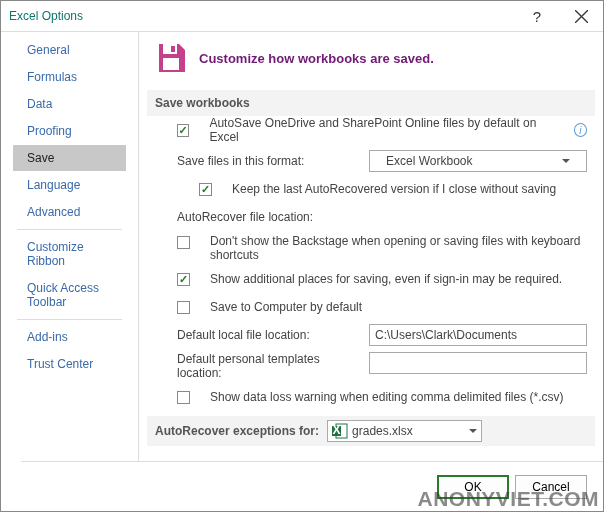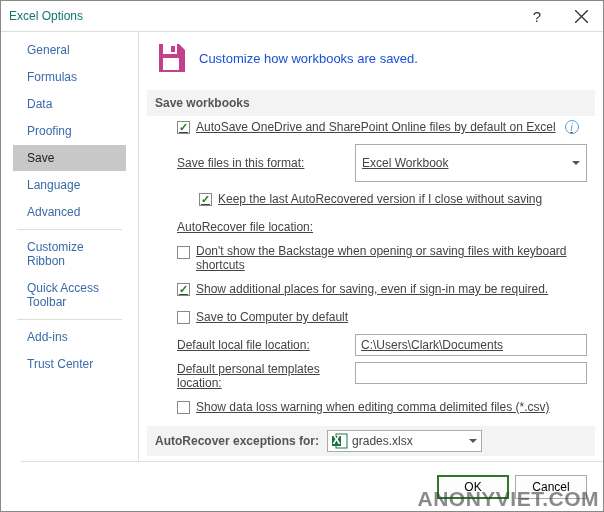--- a/index.html
+++ b/index.html
@@ -10,30 +10,30 @@
 .titlebar-btn { width: 44px; height: 30px; display: flex; align-items: center; justify-content: center; color: #333; cursor: pointer; }
 .titlebar-btn svg { width: 13px; height: 13px; }
 .container { flex: 1; display: flex; border-top: 1px solid #ddd; overflow: hidden; }
 .sidebar { width: 138px; background: #fff; border-right: 1px solid #ddd; padding: 4px 8px; }
 .sidebar-item { padding: 6px 14px; color: #3a6aa9; cursor: pointer; margin: 1px 4px; }
 .sidebar-item.active { background: #c8c8c8; color: #222; }
 .sidebar-sep { border-top: 1px solid #ddd; margin: 4px 8px; }
 .main { flex: 1; overflow: auto; padding: 10px 16px 0 16px; color: #444; background: #fff; }
 .hero { display: flex; align-items: center; gap: 12px; margin-bottom: 16px; }
 .hero-icon { width: 32px; height: 32px; }
-.hero-text { color: #1d4ed8; font-size: 13px; }
+.hero-text { color: #701a75; font-size: 13px; font-weight: bold; }
 .section-title { background: #f3f3f3; color: #555; font-weight: bold; padding: 6px 8px; margin: 0 -8px 0 -8px; }
-.row { display: flex; align-items: center; margin-bottom: 6px; gap: 6px; min-height: 22px; text-decoration: underline; }
+.row { display: flex; align-items: center; margin-bottom: 6px; gap: 20px; min-height: 22px; }
 .row.indent { padding-left: 22px; }
 .row.indent2 { padding-left: 44px; }
 .checkbox { width: 13px; height: 13px; border: 1px solid #888; display: inline-flex; align-items: center; justify-content: center; cursor: pointer; background: #fff; }
 .checkbox.checked::after { content: "✓"; color: #2a7a2a; font-size: 11px; font-weight: bold; line-height: 1; }
 .label { color: #444; }
 .info-icon { width: 14px; height: 14px; border: 1px solid #5b9bd5; color: #5b9bd5; border-radius: 50%; display: inline-flex; align-items: center; justify-content: center; font-size: 10px; font-style: italic; margin-left: 3px; }
-.select { border: 1px solid #aaa; height: 38px; display: flex; align-items: center; padding: 0 6px; background: #fff; justify-content: space-between; cursor: pointer; min-width: 0; }
+.select { border: 1px solid #aaa; height: 22px; display: flex; align-items: center; padding: 0 16px; background: #fff; justify-content: space-between; cursor: pointer; min-width: 0; }
 .select .caret { margin-left: 6px; }
 .caret svg { width: 8px; height: 8px; display: block; }
 .textbox { border: 1px solid #aaa; height: 22px; padding: 0 5px; background: #fff; display: flex; align-items: center; white-space: nowrap; overflow: hidden; }
 .spinner { border: 1px solid #aaa; height: 22px; width: 56px; display: flex; align-items: center; }
 .spinner .val { flex: 1; padding: 0 6px; }
 .spinner .arrows { width: 14px; height: 100%; border-left: 1px solid #aaa; display: flex; flex-direction: column; }
 .spinner .arrow { flex: 1; display: flex; align-items: center; justify-content: center; cursor: pointer; }
 .spinner .arrow svg { width: 7px; height: 5px; }
 .label-col { width: 172px; flex-shrink: 0; }
 .exception-row { background: #f3f3f3; margin: 8px -8px 10px -8px; padding: 4px 8px; display: flex; align-items: center; gap: 8px; }

